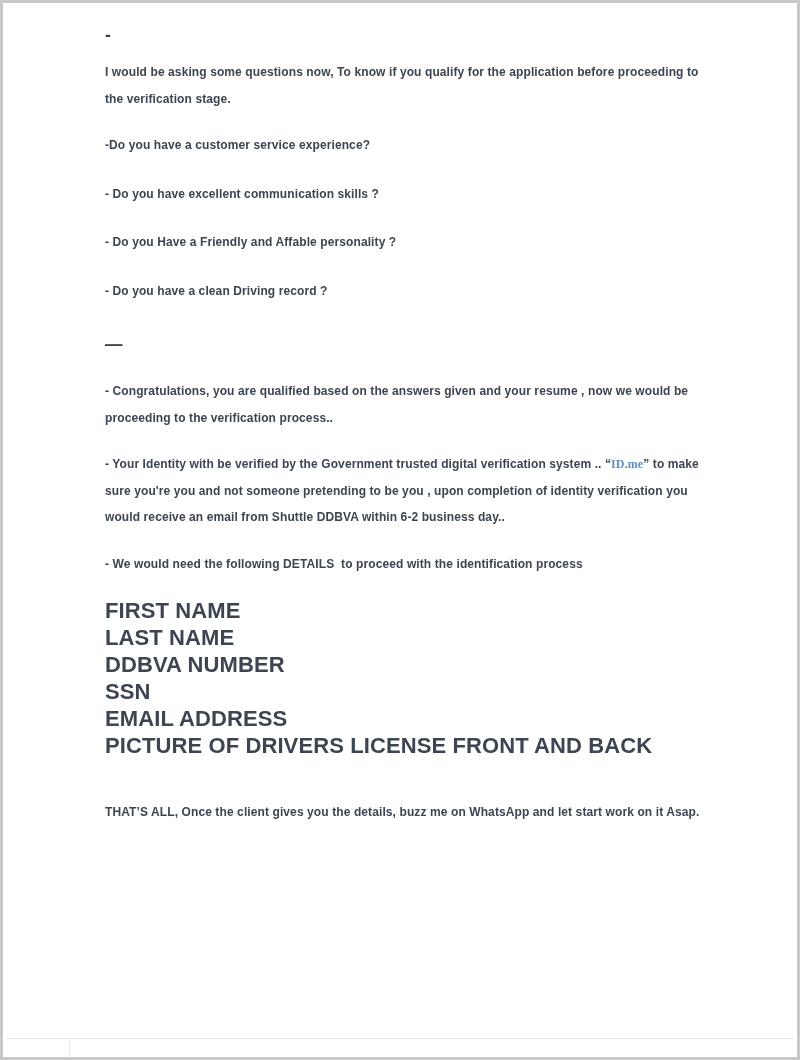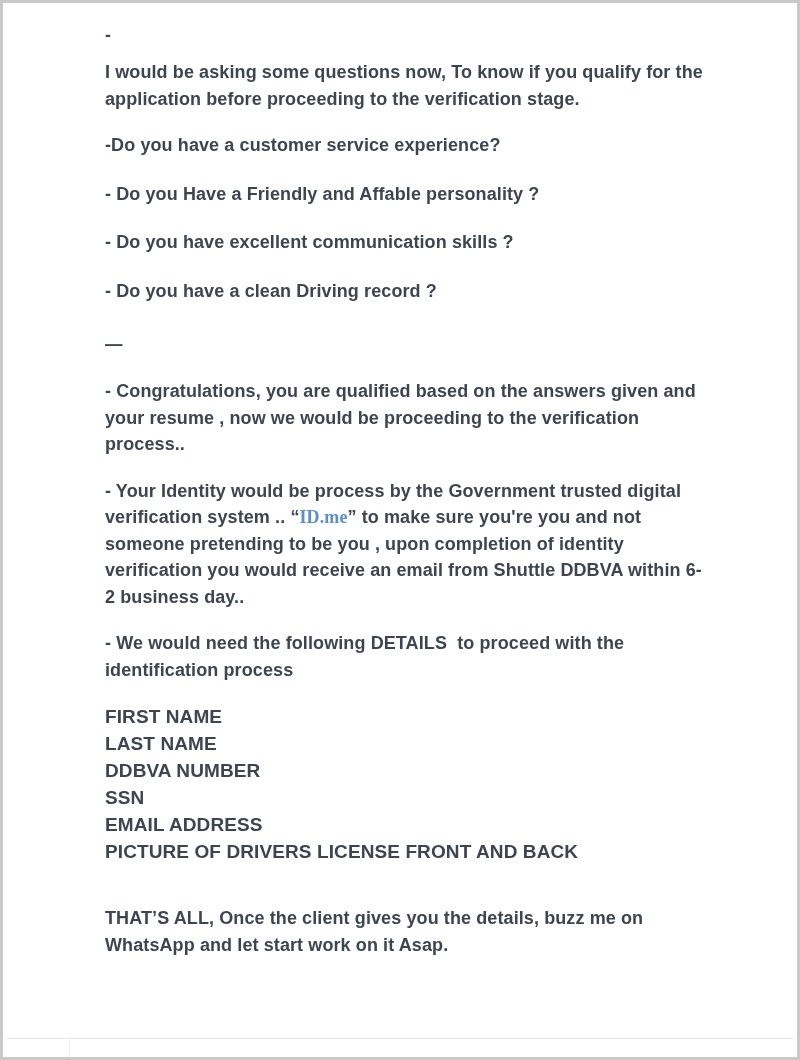--- a/index.html
+++ b/index.html
@@ -22,21 +22,21 @@
     border: 3px solid #c9c9c9;
     overflow: hidden;
   }
   #doc {
     box-sizing: border-box;
     padding: 22px 92px 0 102px;
     height: 100%;
   }
   .para {
     color: #3c4551;
-    font-size: 18px;
+    font-size: 12px;
     font-weight: bold;
     line-height: 26.5px;
     letter-spacing: 0.1px;
     margin: 0 0 20px 0;
     white-space: pre-wrap;
   }
   .dash-small {
     font-size: 17.5px;
     font-weight: bold;
     color: #3c4551;
@@ -58,21 +58,21 @@
     font-weight: bold;
     font-family: Liberation Serif, serif;
   }
   .details-list {
     margin: 0;
     padding: 0;
     list-style: none;
   }
   .details-list li {
     color: #3c4551;
-    font-size: 19px;
+    font-size: 22px;
     font-weight: bold;
     line-height: 27px;
     letter-spacing: 0.1px;
   }
   .details-block {
     margin: 0 0 22px 0;
   }
   .tail {
     margin-top: 40px;
   }
@@ -97,29 +97,29 @@
 <body>
 
 <div id="page">
   <div id="doc">
 
     <div class="dash-small">-</div>
 
     <p class="para">I would be asking some questions now, To know if you qualify for the application before proceeding to the verification stage.</p>
 
     <p class="para qa">-Do you have a customer service experience?</p>
+    <p class="para qa">- Do you have excellent communication skills ?</p>
     <p class="para qa">- Do you Have a Friendly and Affable personality ?</p>
-    <p class="para qa">- Do you have excellent communication skills ?</p>
     <p class="para qa">- Do you have a clean Driving record ?</p>
 
     <div class="spacer-dash">—</div>
 
     <p class="para">- Congratulations, you are qualified based on the answers given and your resume , now we would be proceeding to the verification process..</p>
 
-    <p class="para"><span>- Your Identity would be process by the Government trusted digital verification system .. “</span><span class="link">ID.me</span><span>” to make sure you're you and not someone pretending to be you , upon completion of identity verification you would receive an email from Shuttle DDBVA within 6-2 business day..</span></p>
+    <p class="para"><span>- Your Identity with be verified by the Government trusted digital verification system .. “</span><span class="link">ID.me</span><span>” to make sure you're you and not someone pretending to be you , upon completion of identity verification you would receive an email from Shuttle DDBVA within 6-2 business day..</span></p>
 
     <p class="para">- We would need the following DETAILS  to proceed with the identification process</p>
 
     <ul class="details-list details-block">
       <li>FIRST NAME</li>
       <li>LAST NAME</li>
       <li>DDBVA NUMBER</li>
       <li>SSN</li>
       <li>EMAIL ADDRESS</li>
       <li>PICTURE OF DRIVERS LICENSE FRONT AND BACK</li>

